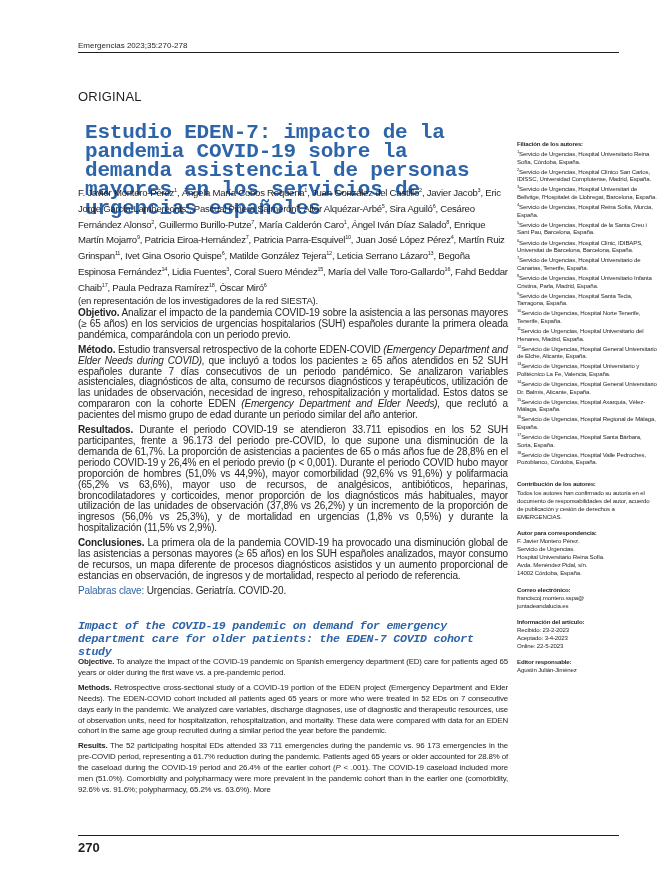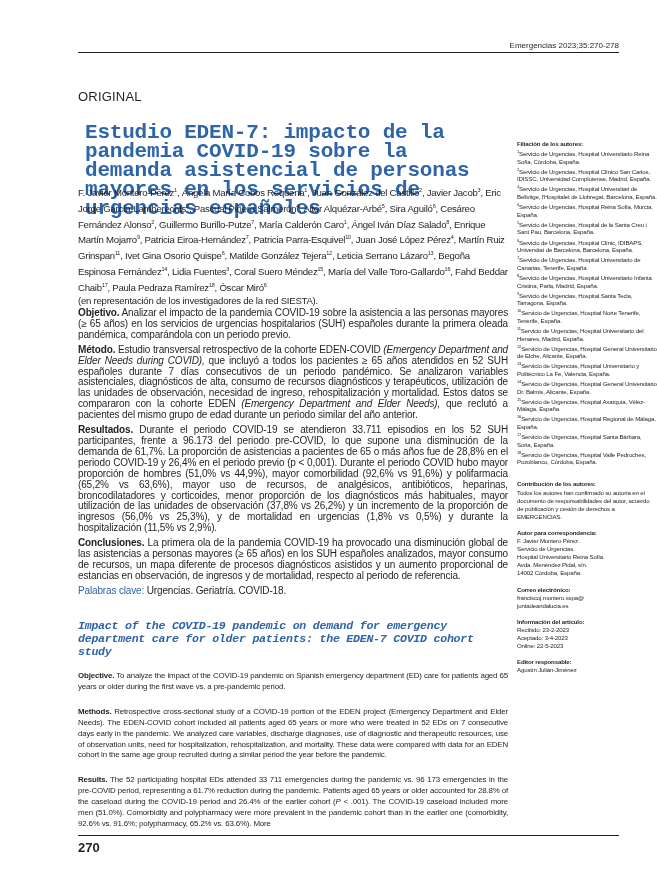--- a/index.html
+++ b/index.html
@@ -2,21 +2,21 @@
 <html><head>
 <meta charset="utf-8">
 <style>
   html, body { margin: 0; padding: 0; background: #ffffff; }
   body {
     width: 657px; height: 879px; position: relative; overflow: hidden;
     font-family: "Liberation Sans", "DejaVu Sans", sans-serif; color: #231f20;
   }
   .running-head {
     position: absolute; top: 41px; left: 78px; width: 541px;
-    text-align: right; font-size: 8px; color: #231f20;
+    text-align: left; font-size: 8px; color: #231f20;
   }
   .rule-top { position: absolute; top: 52px; left: 78px; width: 541px; height: 0; border-top: 1px solid #231f20; }
   .section-label {
     position: absolute; top: 89px; left: 78px; font-size: 13px; letter-spacing: 0.2px; color: #231f20;
   }
   .title {
     position: absolute; top: 116px; left: 78px; width: 420px;
     font-family: Liberation Mono, monospace; font-weight: bold; color: #2e64a8;
     font-size: 21px; line-height: 19px; margin: 7px; letter-spacing: -0.2px;
   }
@@ -27,21 +27,21 @@
   .authors sup { font-size: 5.5px; vertical-align: 4px; }
   .abstract-es {
     position: absolute; top: 308px; left: 78px; width: 430px;
     font-size: 10px; line-height: 10.9px; text-align: justify; letter-spacing: -0.15px;
   }
   .abstract-es p { margin: 0 0 4px 0; }
   .abstract-en {
     position: absolute; top: 657px; left: 78px; width: 430px;
     font-size: 7.9px; line-height: 10.9px; text-align: justify; letter-spacing: -0.15px;
   }
-  .abstract-en p { margin: 14px 0 4px 0; }
+  .abstract-en p { margin: 0 0 4px 0; }
   .lbl { font-weight: bold; }
   .kw-label { color: #2e64a8; }
   .keywords { margin-top: 2px !important; }
   .en-title {
     position: absolute; top: 619px; left: 78px; width: 430px;
     font-family: Liberation Mono, monospace; font-style: italic; color: #2e64a8;
     font-size: 11.6px; line-height: 13px; margin: 0; letter-spacing: -0.25px;
   }
   .sidebar {
     position: absolute; top: 140px; left: 517px; width: 140px;
@@ -64,21 +64,21 @@
 
 <h1 class="title">Estudio EDEN-7: impacto de la pandemia COVID-19 sobre la demanda asistencial de personas mayores en los servicios de urgencias españoles</h1>
 
 <div class="authors" id="authors"><span>F. Javier Montero-Pérez</span><sup>1</sup>, <span>Ángela María Cobos Requena</span><sup>1</sup>, <span>Juan González del Castillo</span><sup>2</sup>, <span>Javier Jacob</span><sup>3</sup>, <span>Eric Jorge García-Lamberechts</span><sup>2</sup>, <span>Pascual Piñera Salmerón</span><sup>4</sup>, <span>Aitor Alquézar-Arbé</span><sup>5</sup>, <span>Sira Aguiló</span><sup>6</sup>, <span>Cesáreo Fernández Alonso</span><sup>2</sup>, <span>Guillermo Burillo-Putze</span><sup>7</sup>, <span>María Calderón Caro</span><sup>1</sup>, <span>Ángel Iván Díaz Salado</span><sup>8</sup>, <span>Enrique Martín Mojarro</span><sup>9</sup>, <span>Patricia Eiroa-Hernández</span><sup>7</sup>, <span>Patricia Parra-Esquivel</span><sup>10</sup>, <span>Juan José López Pérez</span><sup>4</sup>, <span>Martín Ruiz Grinspan</span><sup>11</sup>, <span>Ivet Gina Osorio Quispe</span><sup>6</sup>, <span>Matilde González Tejera</span><sup>12</sup>, <span>Leticia Serrano Lázaro</span><sup>13</sup>, <span>Begoña Espinosa Fernández</span><sup>14</sup>, <span>Lidia Fuentes</span><sup>3</sup>, <span>Coral Suero Méndez</span><sup>15</sup>, <span>María del Valle Toro-Gallardo</span><sup>16</sup>, <span>Fahd Beddar Chaib</span><sup>17</sup>, <span>Paula Pedraza Ramírez</span><sup>18</sup>, <span>Òscar Miró</span><sup>6</sup><br><span>(en representación de los investigadores de la red SIESTA).</span></div>
 
 <div class="abstract-es">
   <p><span class="lbl">Objetivo.</span> <span>Analizar el impacto de la pandemia COVID-19 sobre la asistencia a las personas mayores (≥ 65 años) en los servicios de urgencias hospitalarios (SUH) españoles durante la primera oleada pandémica, comparándola con un periodo previo.</span></p>
   <p><span class="lbl">Método.</span> <span>Estudio transversal retrospectivo de la cohorte EDEN-COVID</span> <i>(Emergency Department and Elder Needs during COVID),</i> <span>que incluyó a todos los pacientes ≥ 65 años atendidos en 52 SUH españoles durante 7 días consecutivos de un periodo pandémico. Se analizaron variables asistenciales, diagnósticos de alta, consumo de recursos diagnósticos y terapéuticos, utilización de las unidades de observación, necesidad de ingreso, rehospitalización y mortalidad. Estos datos se compararon con la cohorte EDEN</span> <i>(Emergency Department and Elder Needs),</i> <span>que reclutó a pacientes del mismo grupo de edad durante un periodo similar del año anterior.</span></p>
   <p><span class="lbl">Resultados.</span> <span>Durante el periodo COVID-19 se atendieron 33.711 episodios en los 52 SUH participantes, frente a 96.173 del periodo pre-COVID, lo que supone una disminución de la demanda de 61,7%. La proporción de asistencias a pacientes de 65 o más años fue de 28,8% en el periodo COVID-19 y 26,4% en el periodo previo (p &lt; 0,001). Durante el periodo COVID hubo mayor proporción de hombres (51,0% vs 44,9%), mayor comorbilidad (92,6% vs 91,6%) y polifarmacia (65,2% vs 63,6%), mayor uso de recursos, de analgésicos, antibióticos, heparinas, broncodilatadores y corticoides, menor proporción de los diagnósticos más habituales, mayor utilización de las unidades de observación (37,8% vs 26,2%) y un incremento de la proporción de ingresos (56,0% vs 25,3%), y de mortalidad en urgencias (1,8% vs 0,5%) y durante la hospitalización (11,5% vs 2,9%).</span></p>
   <p><span class="lbl">Conclusiones.</span> <span>La primera ola de la pandemia COVID-19 ha provocado una disminución global de las asistencias a personas mayores (≥ 65 años) en los SUH españoles analizados, mayor consumo de recursos, un mapa diferente de procesos diagnósticos asistidos y un aumento proporcional de estancias en observación, de ingresos y de mortalidad, respecto al periodo de referencia.</span></p>
-  <p class="keywords"><span class="kw-label">Palabras clave:</span> <span>Urgencias. Geriatría. COVID-18.</span></p>
+  <p class="keywords"><span class="kw-label">Palabras clave:</span> <span>Urgencias. Geriatría. COVID-20.</span></p>
 </div>
 
 <h2 class="en-title">Impact of the COVID-19 pandemic on demand for emergency department care for older patients: the EDEN-7 COVID cohort study</h2>
 
 <div class="abstract-en">
   <p><span class="lbl">Objective.</span> <span>To analyze the impact of the COVID-19 pandemic on Spanish emergency department (ED) care for patients aged 65 years or older during the first wave vs. a pre-pandemic period.</span></p>
   <p><span class="lbl">Methods.</span> <span>Retrospective cross-sectional study of a COVID-19 portion of the EDEN project (Emergency Department and Elder Needs). The EDEN-COVID cohort included all patients aged 65 years or more who were treated in 52 EDs on 7 consecutive days early in the pandemic. We analyzed care variables, discharge diagnoses, use of diagnostic and therapeutic resources, use of observation units, need for hospitalization, rehospitalization, and mortality. These data were compared with data for an EDEN cohort in the same age group recruited during a similar period the year before the pandemic.</span></p>
   <p><span class="lbl">Results.</span> <span>The 52 participating hospital EDs attended 33 711 emergencies during the pandemic vs. 96 173 emergencies in the pre-COVID period, representing a 61.7% reduction during the pandemic. Patients aged 65 years or older accounted for 28.8% of the caseload during the COVID-19 period and 26.4% of the earlier cohort (</span><i>P</i><span> &lt; .001). The COVID-19 caseload included more men (51.0%). Comorbidity and polypharmacy were more prevalent in the pandemic cohort than in the earlier one (comorbidity, 92.6% vs. 91.6%; polypharmacy, 65.2% vs. 63.6%). More</span></p>
 </div>
 

